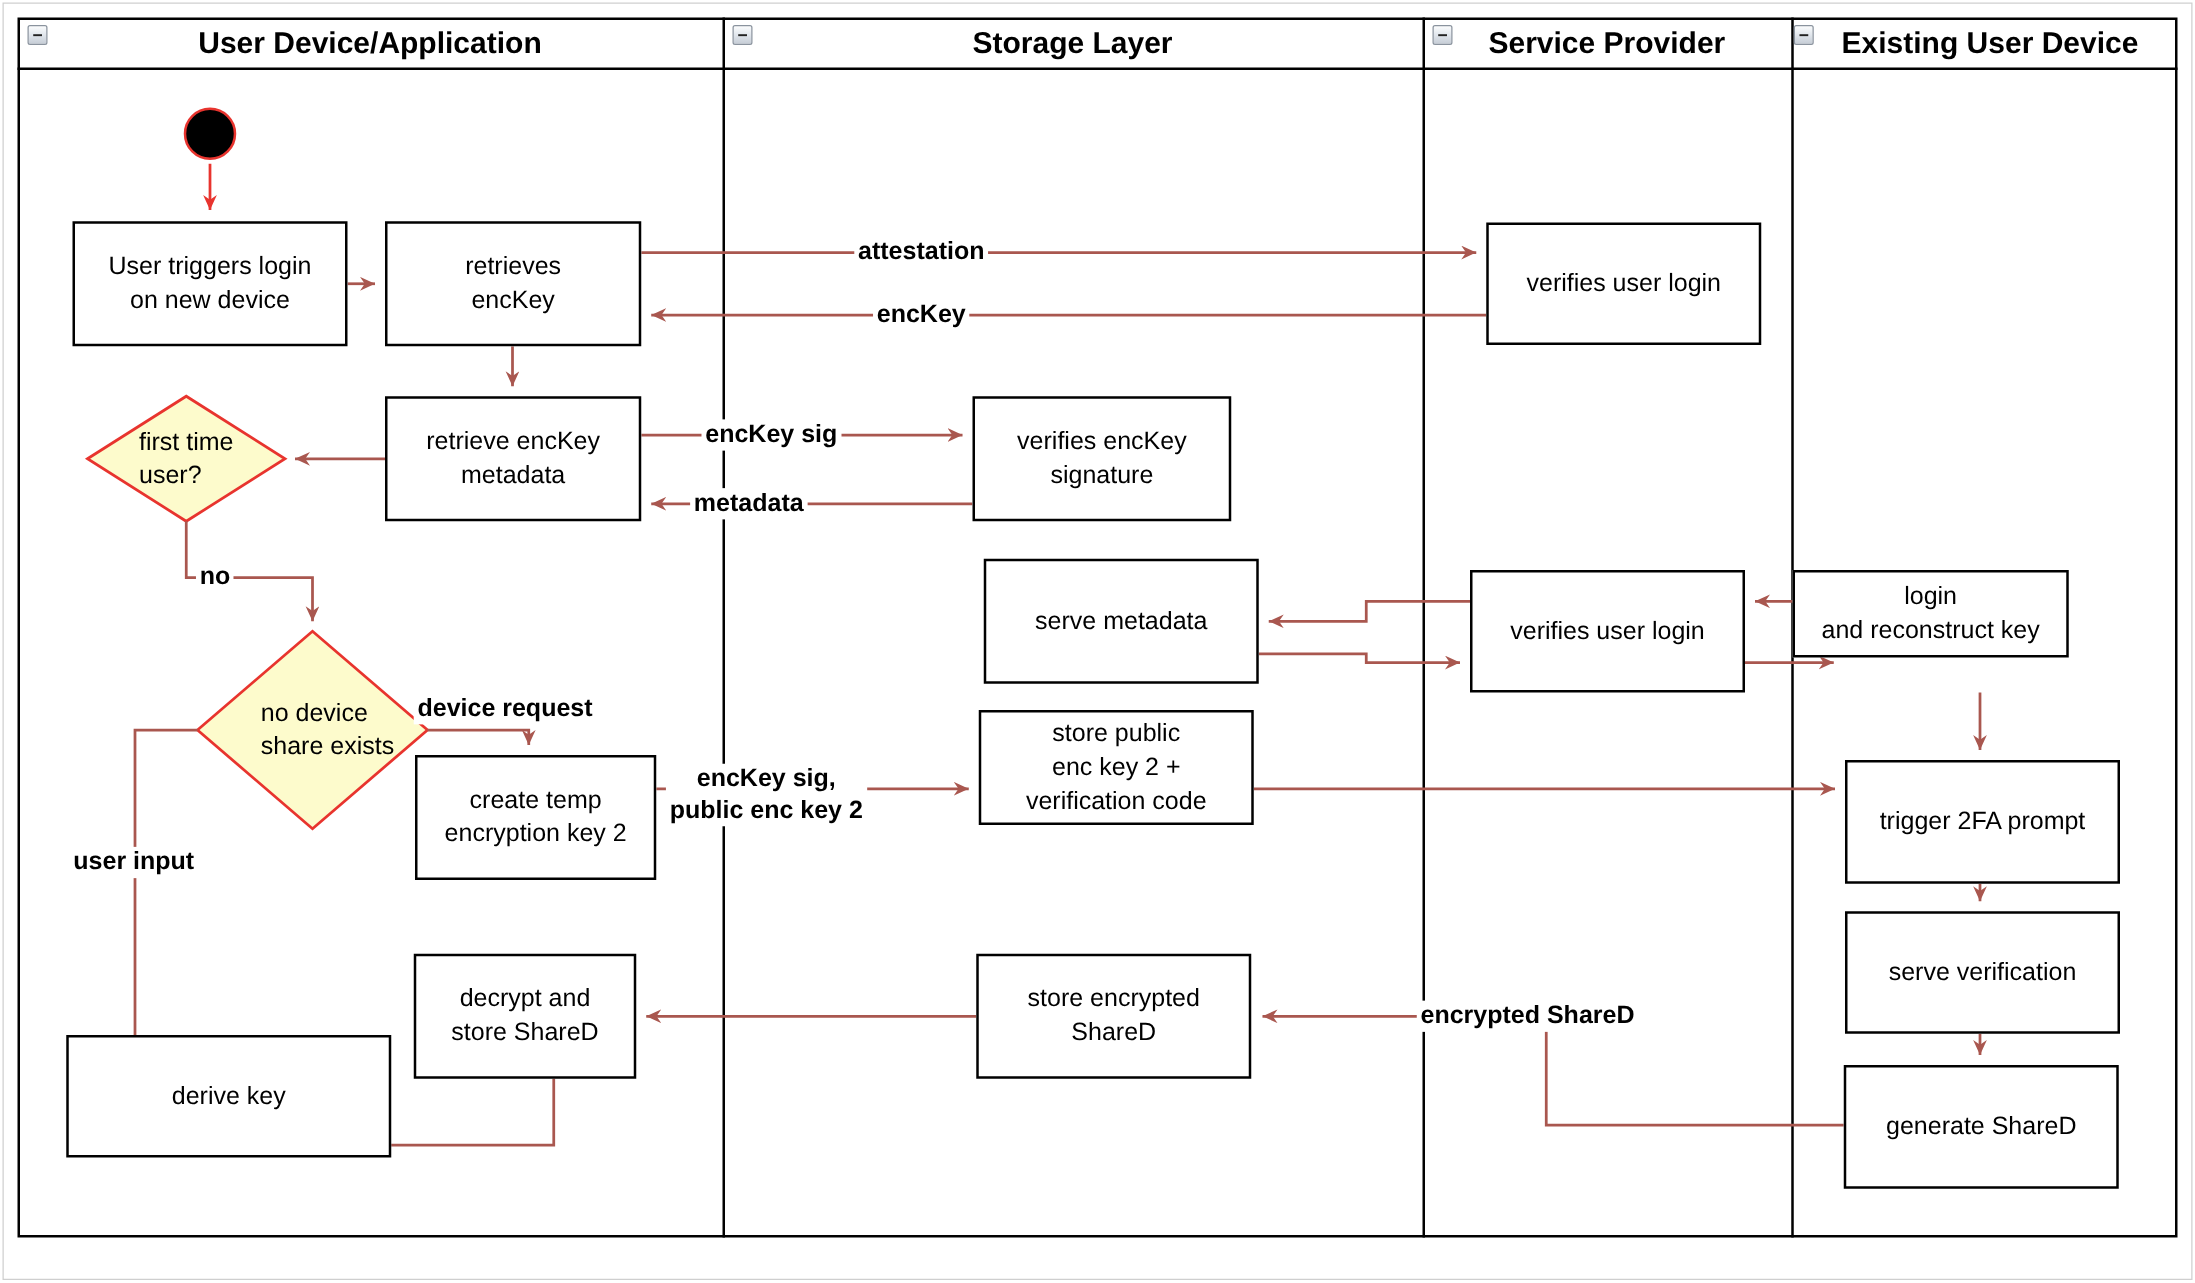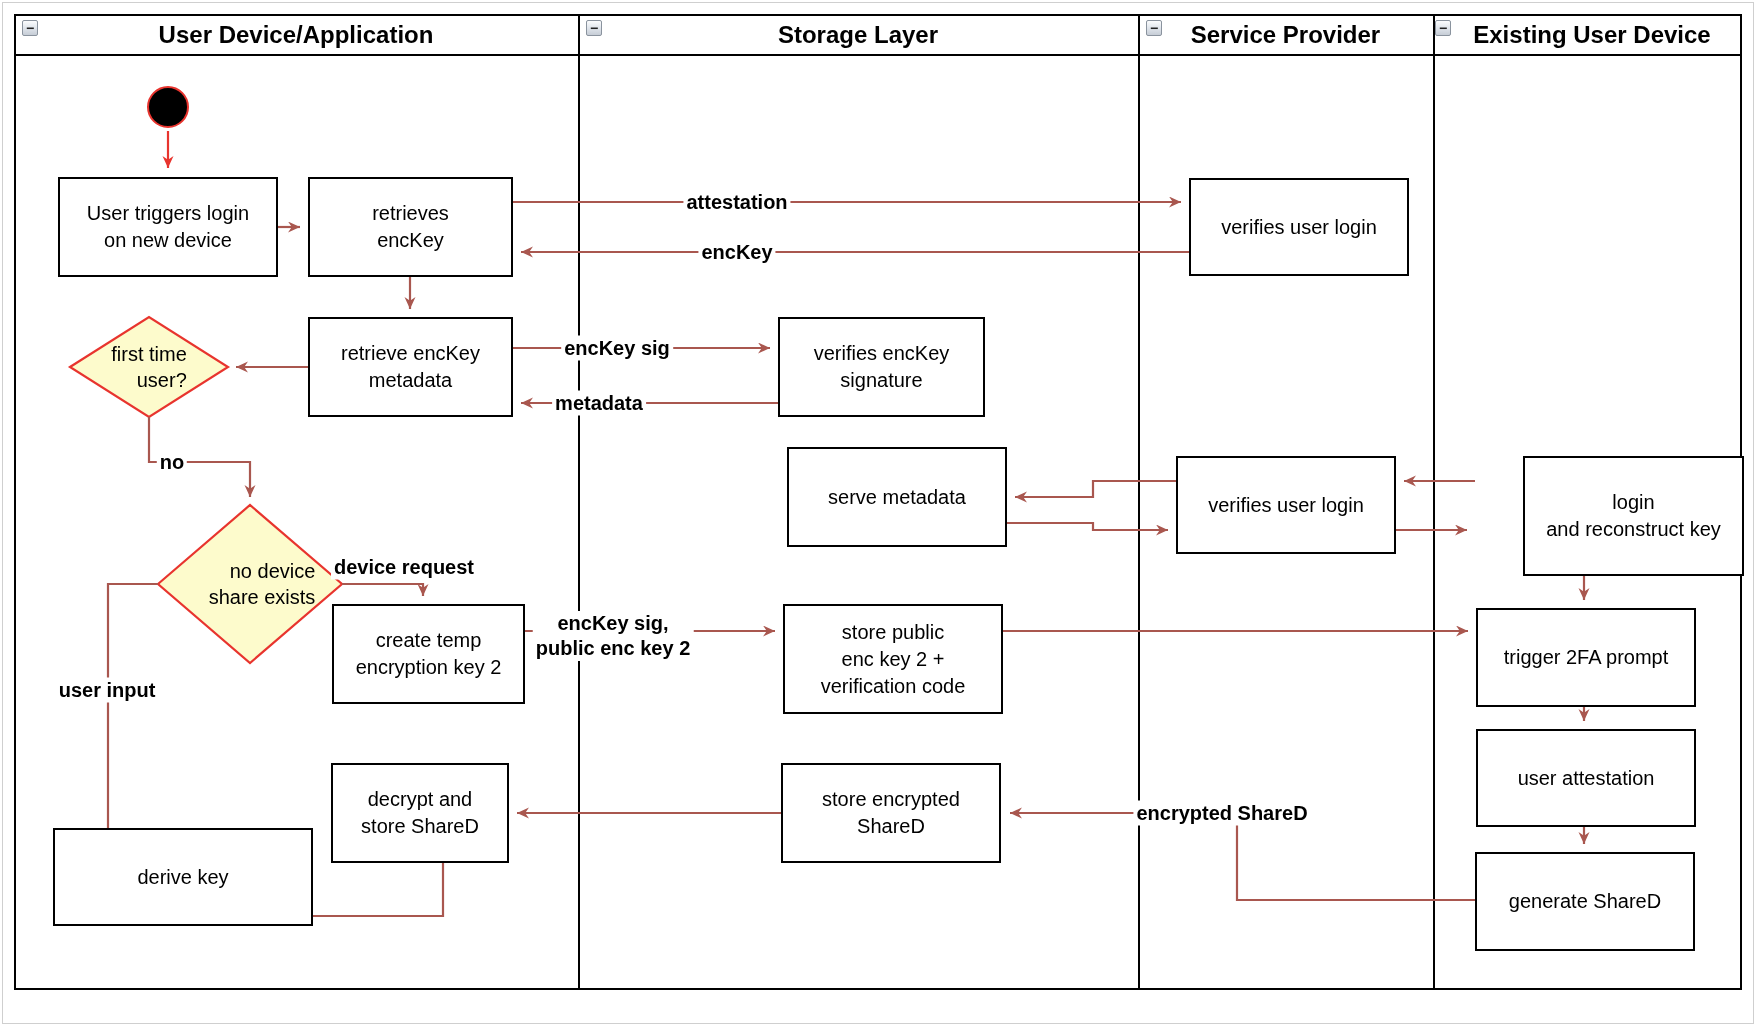--- a/index.html
+++ b/index.html
@@ -22,21 +22,21 @@
   svg.wires{position:absolute;left:0;top:0;z-index:1;pointer-events:none;}
   .node{position:absolute;display:flex;align-items:center;justify-content:center;
         text-align:center;background:#fff;border:2px solid #000;box-sizing:border-box;
         white-space:pre-line;font-size:20px;line-height:27px;z-index:2;}
   .start{position:absolute;left:147px;top:86px;width:42px;height:42px;border-radius:50%;
         background:#000;border:2.5px solid #e8342e;box-sizing:border-box;z-index:2;}
   .elabel{position:absolute;transform:translate(-50%,-50%);background:#fff;
         padding:0 3px;font-size:20px;line-height:25px;z-index:3;white-space:pre-line;
         text-align:center;font-weight:bold;}
   .dlabel{position:absolute;transform:translate(-50%,-50%);background:transparent;
-        font-size:20px;line-height:26px;z-index:3;white-space:pre-line;text-align:right;}
+        font-size:20px;line-height:26px;z-index:3;white-space:pre-line;text-align:left;}
   .wire{fill:none;stroke:#a9574f;stroke-width:2.2;}
   .wire-bright{fill:none;stroke:#e8342e;stroke-width:2.2;}
   .diamond{fill:#fdfbcc;stroke:#e8342e;stroke-width:2.2;}
 </style>
 </head>
 <body>
 
 <div id="canvas">
   <div class="canvas-border"></div>
 
@@ -100,29 +100,29 @@
 on new device</div>
   <div class="node" style="left:308px;top:177px;width:205px;height:100px">retrieves
 encKey</div>
   <div class="node" style="left:308px;top:317px;width:205px;height:100px">retrieve encKey
 metadata</div>
   <div class="node" style="left:778px;top:317px;width:207px;height:100px">verifies encKey
 signature</div>
   <div class="node" style="left:787px;top:447px;width:220px;height:100px">serve metadata</div>
   <div class="node" style="left:1189px;top:178px;width:220px;height:98px">verifies user login</div>
   <div class="node" style="left:1176px;top:456px;width:220px;height:98px">verifies user login</div>
-  <div class="node" style="left:1523px;top:456px;width:221px;height:120px">login
+  <div class="node" style="left:1434px;top:456px;width:221px;height:70px">login
 and reconstruct key</div>
   <div class="node" style="left:332px;top:604px;width:193px;height:100px">create temp
 encryption key 2</div>
-  <div class="node" style="left:783px;top:604px;width:220px;height:110px">store public
+  <div class="node" style="left:783px;top:568px;width:220px;height:92px">store public
 enc key 2 +
 verification code</div>
   <div class="node" style="left:1476px;top:608px;width:220px;height:99px">trigger 2FA prompt</div>
-  <div class="node" style="left:1476px;top:729px;width:220px;height:98px">user attestation</div>
+  <div class="node" style="left:1476px;top:729px;width:220px;height:98px">serve verification</div>
   <div class="node" style="left:1475px;top:852px;width:220px;height:99px">generate ShareD</div>
   <div class="node" style="left:781px;top:763px;width:220px;height:100px">store encrypted
 ShareD</div>
   <div class="node" style="left:331px;top:763px;width:178px;height:100px">decrypt and
 store ShareD</div>
   <div class="node" style="left:53px;top:828px;width:260px;height:98px">derive key</div>
 
   <div class="dlabel" style="left:149px;top:367px">first time
 user?</div>
   <div class="dlabel" style="left:262px;top:584px">no device

